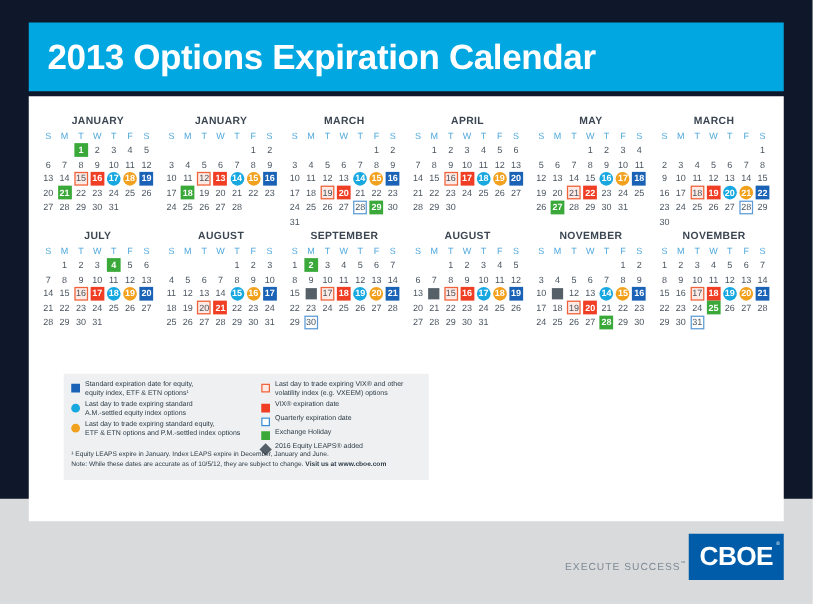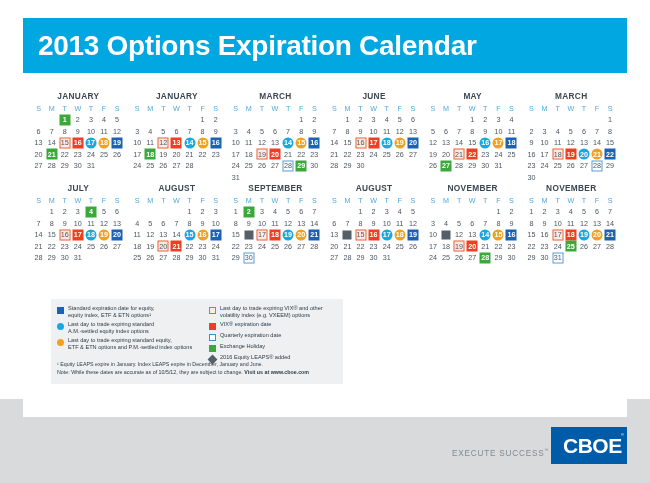--- a/index.html
+++ b/index.html
@@ -10,21 +10,21 @@
   body {
     width: 650px;
     height: 483px;
     font-family: "Liberation Sans", sans-serif;
     overflow: hidden;
   }
   #page {
     position: relative;
     width: 650px;
     height: 399px;
-    background: #ffffff;
+    background: #0f172a;
   }
 
   
   #header-bar {
     position: absolute;
     left: 23px;
     top: 18px;
     width: 604px;
     height: 55px;
     background: #00a7e1;
@@ -215,24 +215,24 @@
   #cboe-logo {
     position: absolute;
     left: 551px;
     top: 427px;
     width: 76px;
     height: 37px;
     background: #005ca9;
   }
   #cboe-logo-text {
     position: absolute;
-    left: 12px; top: 0;
+    left: 0; top: 0;
     width: 76px; height: 37px;
     line-height: 37px;
-    text-align: left;
+    text-align: center;
     color: #ffffff;
     font-size: 21px;
     font-weight: bold;
     letter-spacing: -0.5px;
     font-family: "Liberation Sans", sans-serif;
   }
   #cboe-logo-tm {
     position: absolute;
     right: 3px; top: 5px;
     color: #ffffff;
@@ -627,21 +627,21 @@
               </div>
               <div class="day"></div>
               <div class="day"></div>
               <div class="day"></div>
               <div class="day"></div>
               <div class="day"></div>
               <div class="day"></div>
             </div>
           </div>
           <div class="month">
-            <div class="month-name">JUNE</div>
+            <div class="month-name">APRIL</div>
             <div class="dow-row">
               <div class="dow">S</div>
               <div class="dow">M</div>
               <div class="dow">T</div>
               <div class="dow">W</div>
               <div class="dow">T</div>
               <div class="dow">F</div>
               <div class="dow">S</div>
             </div>
             <div class="week-row">

